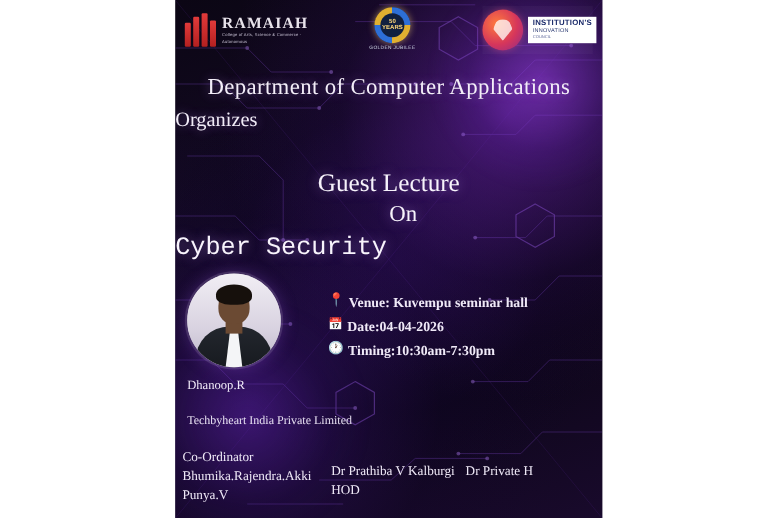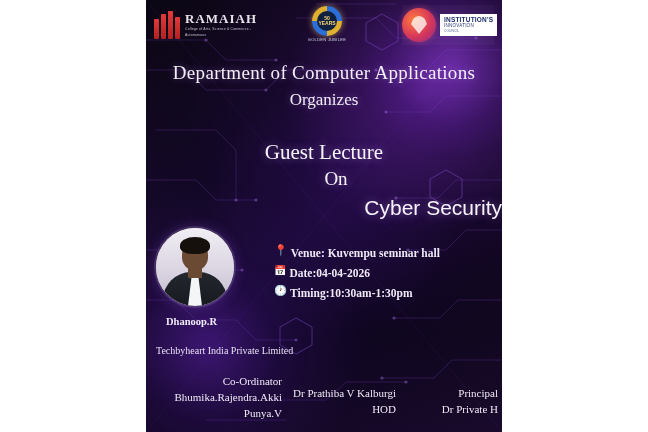--- a/index.html
+++ b/index.html
@@ -176,21 +176,20 @@
     position:absolute; left:0; right:0; top:62px;
     text-align:center;
     color:#f3eef8;
     font-family:"Liberation Serif", serif;
     font-size: 19px;
     letter-spacing: .3px;
     text-shadow: 0 0 9px rgba(190,140,255,.45);
   }
   .organizes {
     position:absolute; left:0; right:0; top:90px;
-    text-align:center;
     color:#f1ecf7;
     font-family:"Liberation Serif", serif;
     font-size: 17px;
     text-shadow: 0 0 9px rgba(190,140,255,.45);
   }
   .gl1 {
     position:absolute; left:0; right:0; top:140px;
     text-align:center;
     color:#f7f3fb;
     font-family:"Liberation Serif", serif;
@@ -201,23 +200,23 @@
     position:absolute; left:0; right:0; top:168px;
     text-align:center;
     color:#f7f3fb;
     font-family:"Liberation Serif", serif;
     font-size: 19px;
     text-shadow: 0 0 10px rgba(200,150,255,.5);
     margin-left: 24px;
   }
   .gl3 {
     position:absolute; left:0; right:0; top:196px;
-    text-align:right;
+    text-align:left;
     color:#f8f4fc;
-    font-family:Liberation Sans, sans-serif;
+    font-family:Liberation Mono, monospace;
     font-size: 21px;
     text-shadow: 0 0 10px rgba(200,150,255,.5);
   }
 
   
   .details {
     position:absolute;
     left: 128px; top: 243px;
     width: 215px;
     color:#efe9f7;
@@ -260,25 +259,25 @@
   .ph-shirt {
     position:absolute; left:27px; top:44px; width:24px; height:36px;
     background:#f4f5f7;
     clip-path: polygon(38% 0, 62% 0, 80% 100%, 20% 100%);
   }
   .ph-neck {
     position:absolute; left:32px; top:40px; width:14px; height:10px; background:#6b4a33;
   }
 
   .sp-name {
-    position:absolute; left:20px; top:316px;
+    position:absolute; left:10px; top:316px;
     color:#f0eaf8;
     font-family:"Liberation Serif", serif;
     font-size: 10.5px;
-    font-weight: bold;
+    font-weight: normal;
   }
   .sp-role {
     position:absolute; left:10px; top:331px;
     color:#e7e0f2;
     font-family:"Liberation Serif", serif;
     font-size: 10px;
   }
   .sp-org {
     position:absolute; left:10px; top:345px;
     color:#e7e0f2;
@@ -288,21 +287,21 @@
 
   
   .footer {
     position:absolute; left:0; right:0; bottom:0;
     height: 58px;
     color:#efe9f7;
     font-family:"Liberation Serif", serif;
   }
   .col {
     position:absolute;
-    text-align:right;
+    text-align:left;
     font-size: 11px;
     line-height: 1.45;
   }
   .col .t { display:block; }
   .col-left { left: 6px; width: 130px; top: 0; }
   .col-mid  { left: 130px; width: 120px; top: 12px; }
   .col-right{ right: 4px; width: 110px; top: 12px; }
 </style>
 </head>
 <body>
@@ -405,21 +404,21 @@
       <div class="row">
         <span class="pin">📍</span>
         <span>Venue: Kuvempu seminar hall</span>
       </div>
       <div class="row">
         <span class="cal">📅</span>
         <span>Date:04-04-2026</span>
       </div>
       <div class="row">
         <span class="clk">🕐</span>
-        <span>Timing:10:30am-1:30pm</span>
+        <span>Timing:10:30am-7:30pm</span>
       </div>
     </div>
 
     <div class="photo">
       <div class="ph-bg"></div>
       <div class="ph-body"></div>
       <div class="ph-shirt"></div>
       <div class="ph-neck"></div>
       <div class="ph-head"></div>
       <div class="ph-hair"></div>
@@ -431,19 +430,18 @@
       <div class="col col-left">
         <span class="t">Co-Ordinator</span>
         <span class="t">Bhumika.Rajendra.Akki</span>
         <span class="t">Punya.V</span>
       </div>
       <div class="col col-mid">
         <span class="t">Dr Prathiba V Kalburgi</span>
         <span class="t">HOD</span>
       </div>
       <div class="col col-right">
-        <span class="t">Principal</span>
         <span class="t">Dr Private H</span>
       </div>
     </div>
 
   </div>
 </div>
 
 </body></html>

